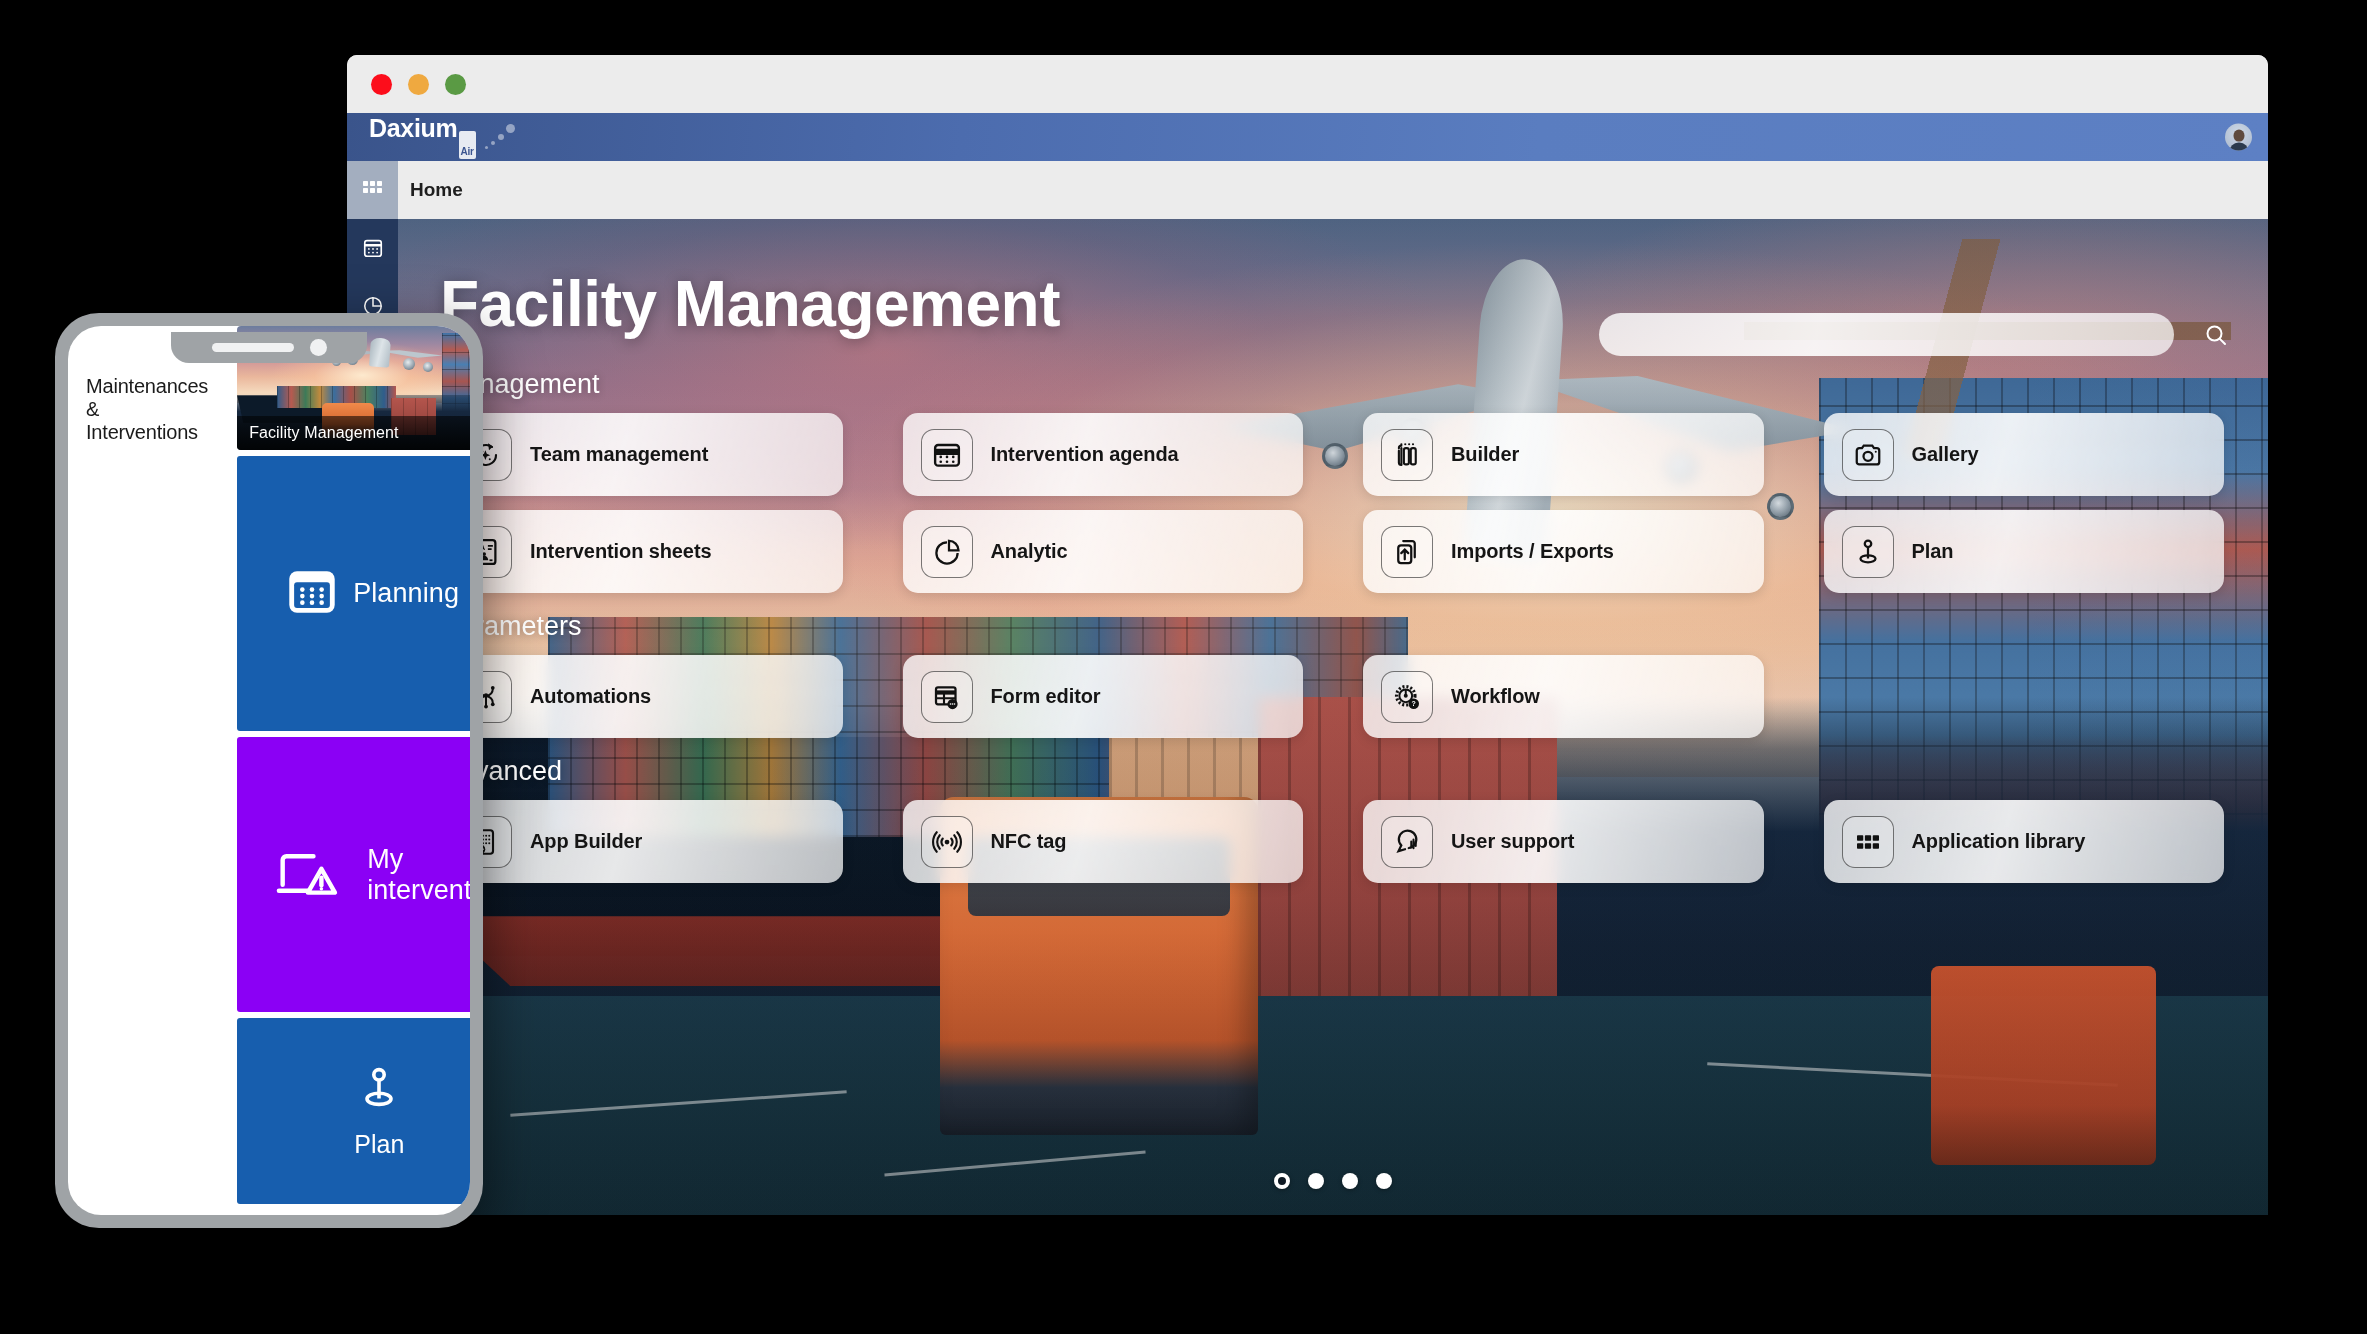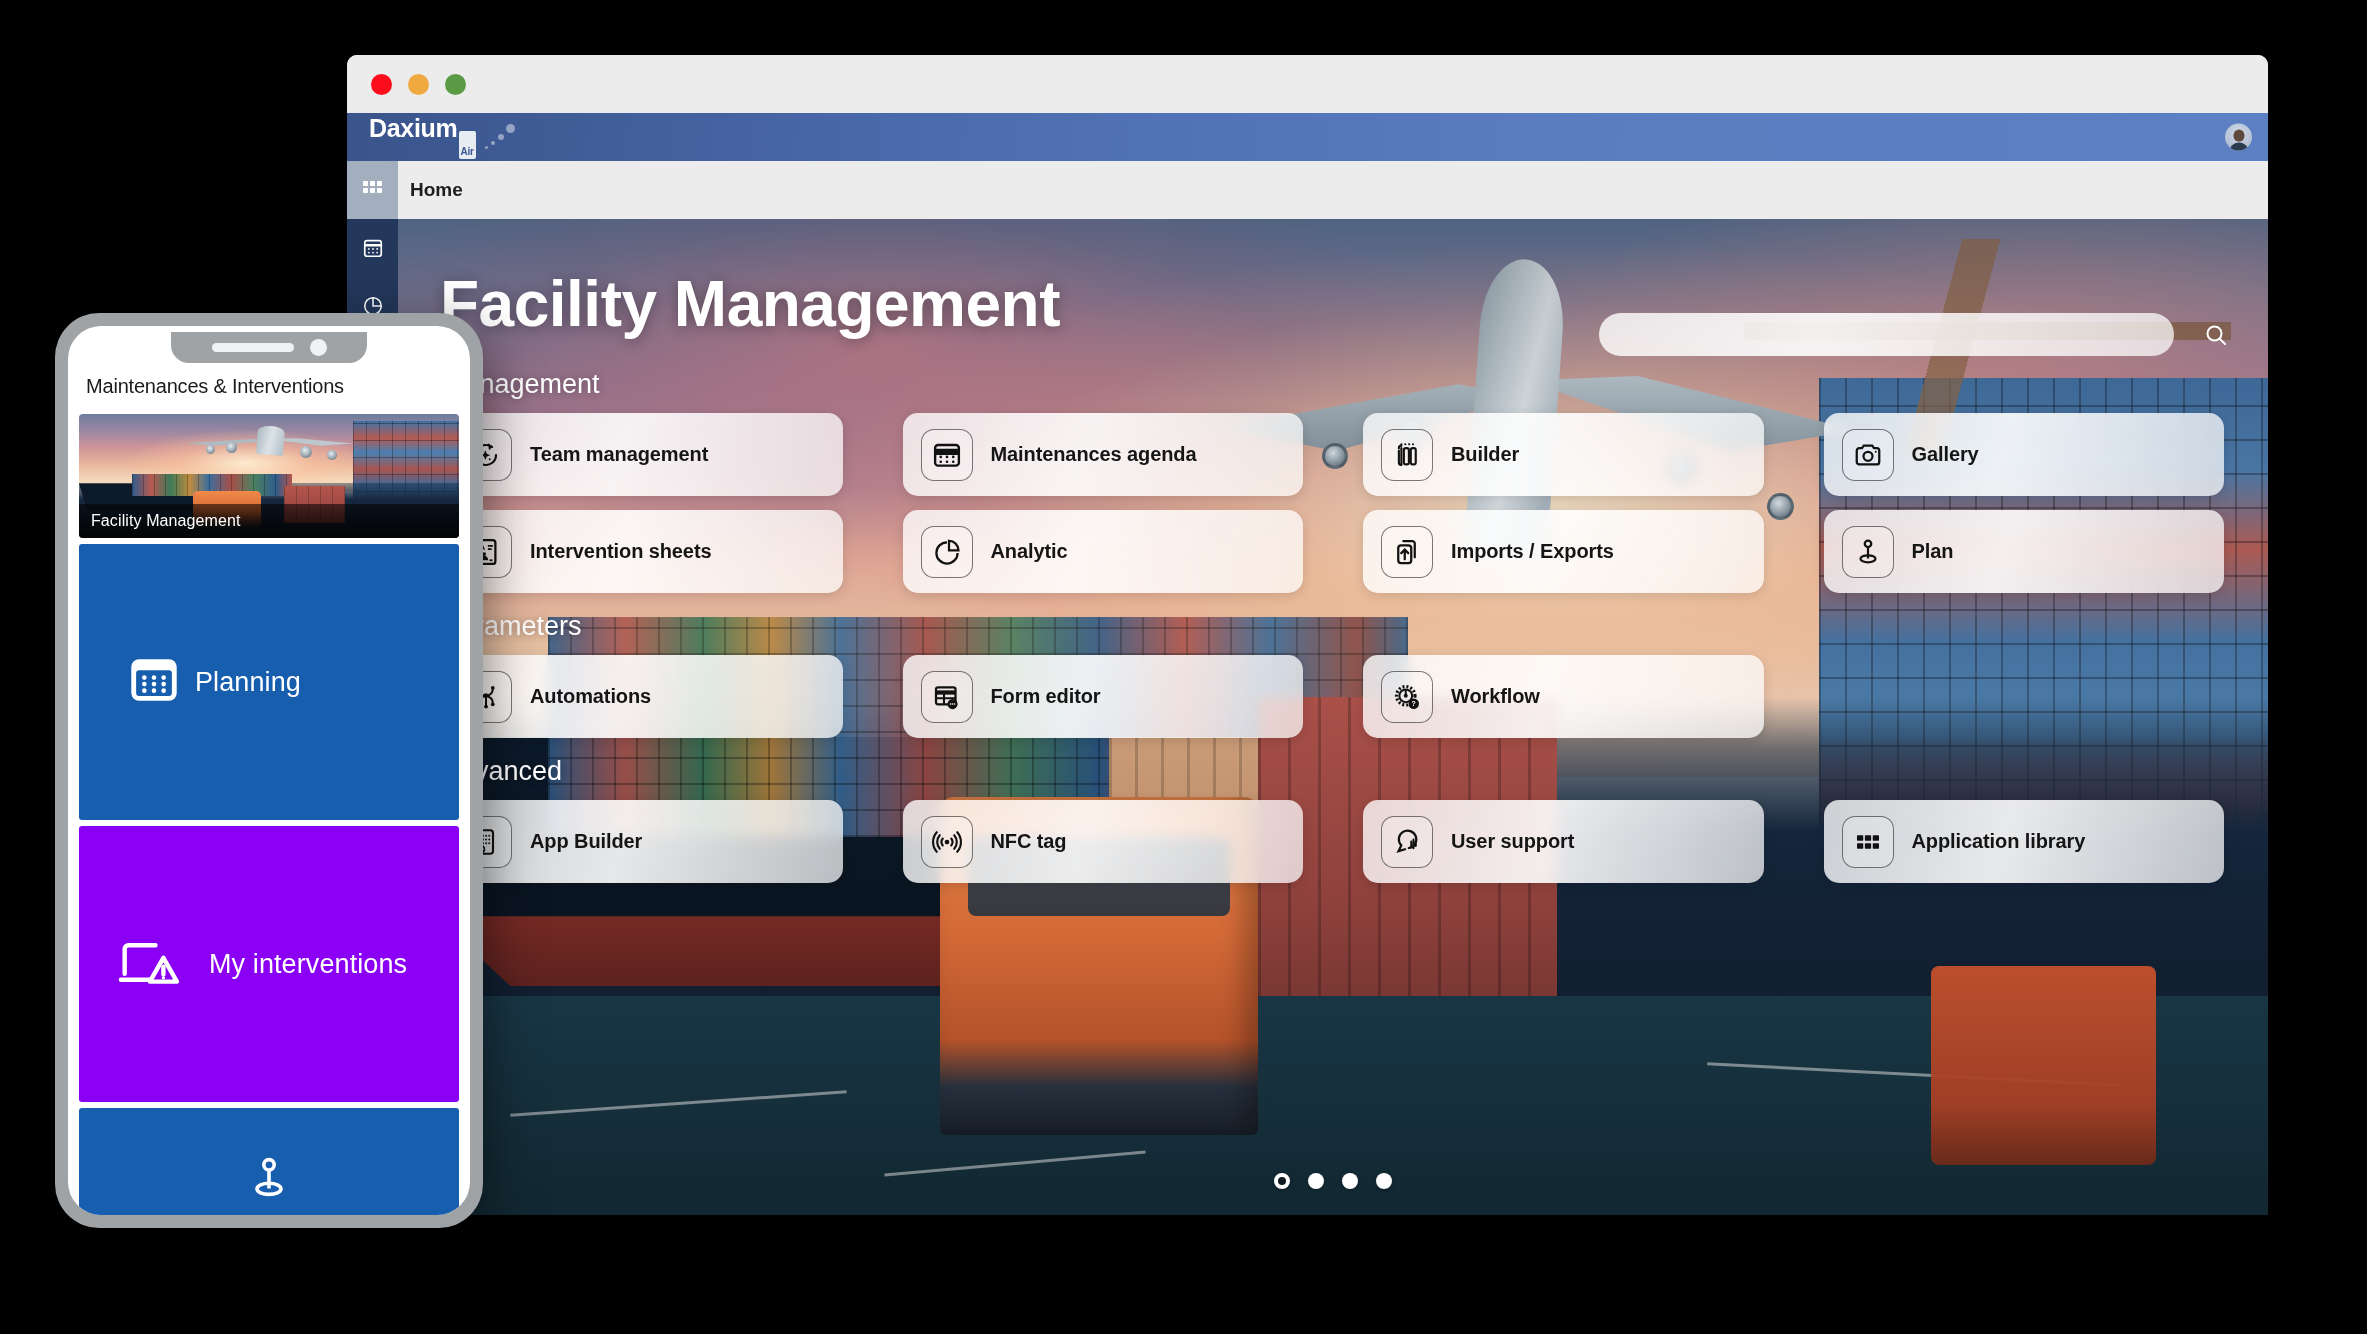--- a/index.html
+++ b/index.html
@@ -387,21 +387,21 @@
     box-shadow: 0 18px 56px rgba(0,0,0,0.55);
     z-index: 20;
   }
   .phone-screen {
     position: relative;
     width: 100%; height: 100%;
     background: #ffffff;
     border-radius: 33px;
     overflow: hidden;
     display: flex;
-    flex-direction: column;
+    flex-direction: row;
   }
   .notch {
     position: absolute;
     left: 50%; top: 6px;
     transform: translateX(-50%);
     width: 196px; height: 31px;
     background: #9fa3a6;
     border-radius: 0 0 18px 18px;
     display: flex; align-items: center; justify-content: center;
     gap: 16px;
@@ -677,21 +677,21 @@
                         <g fill="#111" stroke="none">
                           <circle cx="7" cy="13.5" r="1.05"></circle>
                             <circle cx="12" cy="13.5" r="1.05"></circle>
                             <circle cx="17" cy="13.5" r="1.05"></circle>
                           <circle cx="7" cy="17.4" r="1.05"></circle>
                             <circle cx="12" cy="17.4" r="1.05"></circle>
                             <circle cx="17" cy="17.4" r="1.05"></circle>
                         </g>
                       </svg>
                     </div>
-                    <div class="tile-label">Maintenances agenda</div>
+                    <div class="tile-label">Intervention agenda</div>
                   </div>
 
                   <div class="tile">
                     <div class="tile-icon">
                       <svg width="30" height="30" viewBox="0 0 24 24" fill="none" stroke="#111" stroke-width="1.7" stroke-linecap="round">
                         <path d="M7.5 6.5v13"></path>
                         <rect x="9.5" y="6.5" width="4" height="13" rx="1.6"></rect>
                         <rect x="15" y="6.5" width="4" height="13" rx="1.6"></rect>
                         <path d="M5.5 6.5 A2 2 0 0 1 7.5 4.5"></path>
                         <g fill="#111" stroke="none">

